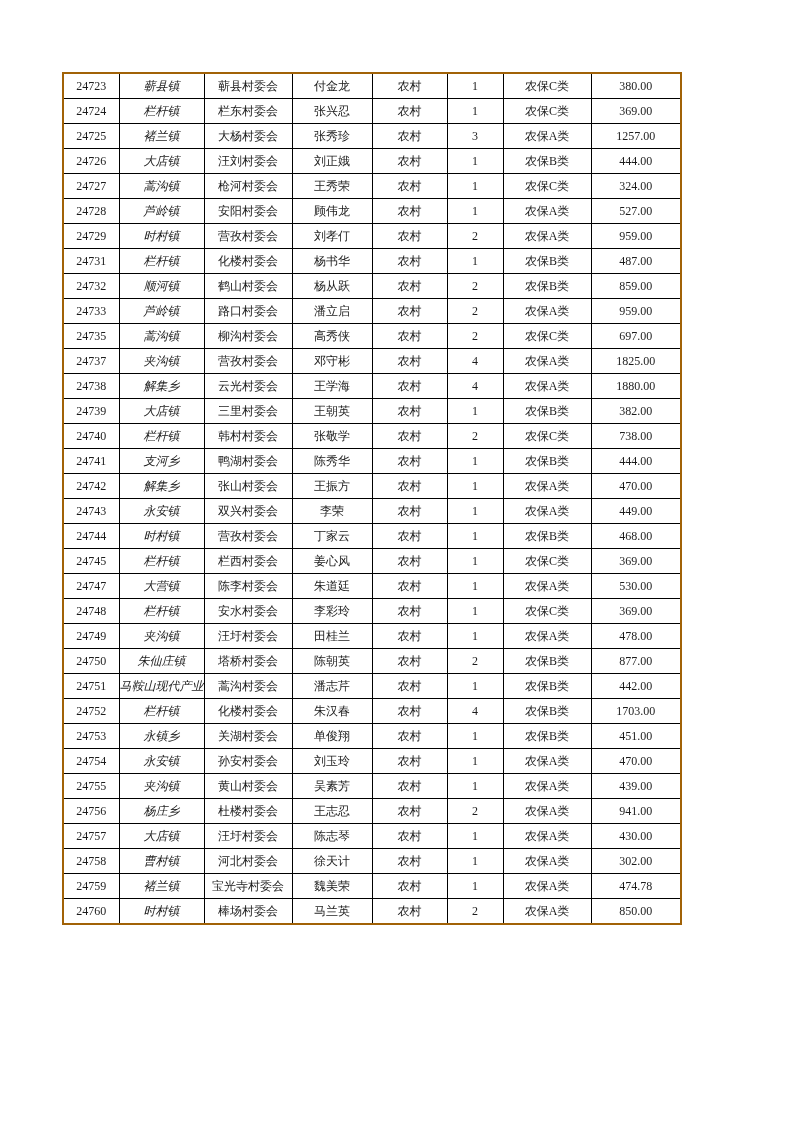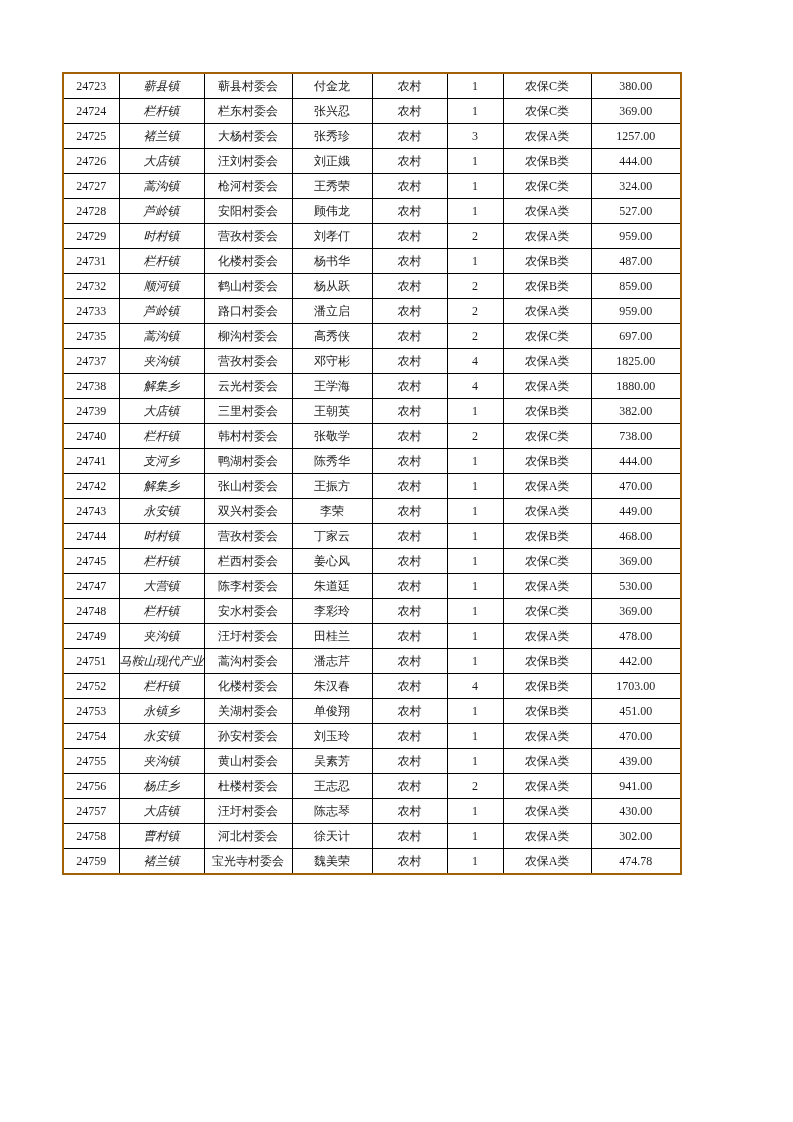--- a/index.html
+++ b/index.html
@@ -277,20 +277,30 @@
           <td class="col-0">24749</td>
           <td class="col-1">夹沟镇</td>
           <td class="col-2">汪圩村委会</td>
           <td class="col-3">田桂兰</td>
           <td class="col-4">农村</td>
           <td class="col-5">1</td>
           <td class="col-6">农保A类</td>
           <td class="col-7">478.00</td>
         </tr>
         <tr>
+          <td class="col-0">24750</td>
+          <td class="col-1">朱仙庄镇</td>
+          <td class="col-2">塔桥村委会</td>
+          <td class="col-3">陈朝英</td>
+          <td class="col-4">农村</td>
+          <td class="col-5">2</td>
+          <td class="col-6">农保B类</td>
+          <td class="col-7">877.00</td>
+        </tr>
+        <tr>
           <td class="col-0">24751</td>
           <td class="col-1">马鞍山现代产业</td>
           <td class="col-2">蒿沟村委会</td>
           <td class="col-3">潘志芹</td>
           <td class="col-4">农村</td>
           <td class="col-5">1</td>
           <td class="col-6">农保B类</td>
           <td class="col-7">442.00</td>
         </tr>
         <tr>
@@ -365,16 +375,26 @@
         </tr>
         <tr>
           <td class="col-0">24759</td>
           <td class="col-1">褚兰镇</td>
           <td class="col-2">宝光寺村委会</td>
           <td class="col-3">魏美荣</td>
           <td class="col-4">农村</td>
           <td class="col-5">1</td>
           <td class="col-6">农保A类</td>
           <td class="col-7">474.78</td>
+        </tr>
+        <tr>
+          <td class="col-0">24760</td>
+          <td class="col-1">时村镇</td>
+          <td class="col-2">棒场村委会</td>
+          <td class="col-3">马兰英</td>
+          <td class="col-4">农村</td>
+          <td class="col-5">2</td>
+          <td class="col-6">农保A类</td>
+          <td class="col-7">850.00</td>
         </tr>
       </tbody>
   </table>
 </div>
 
 </body></html>

